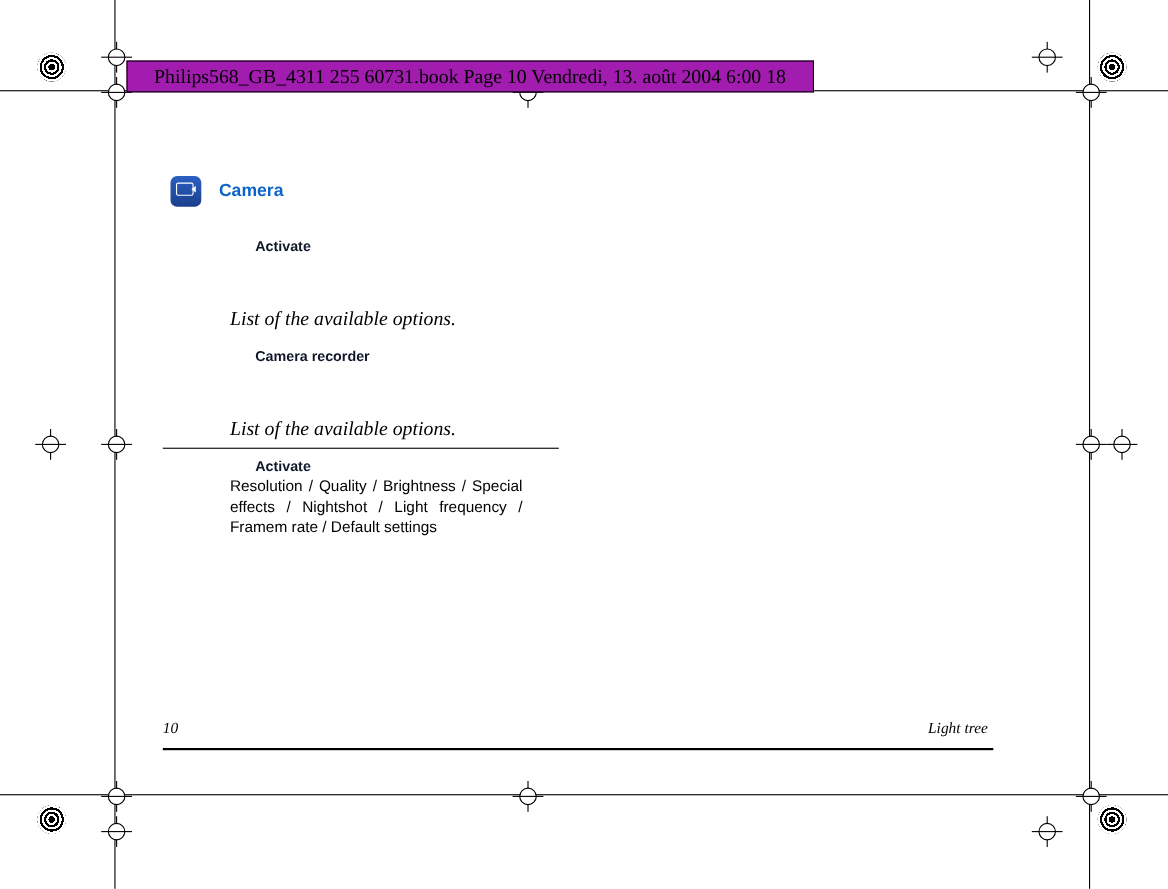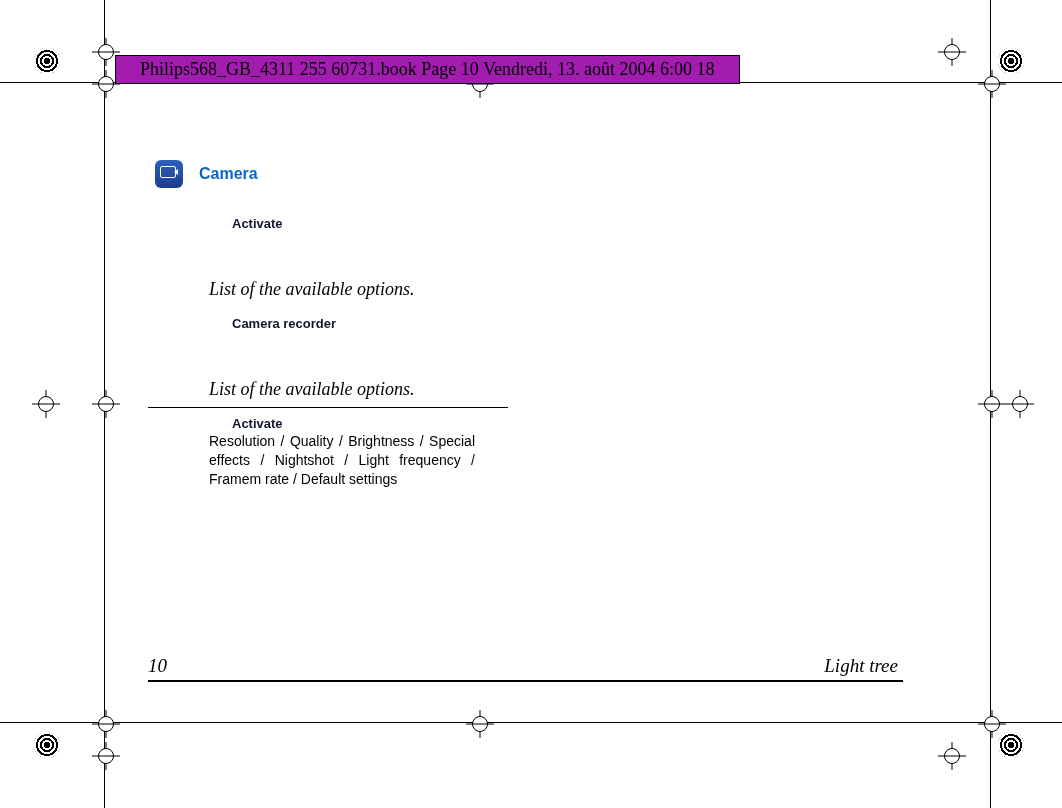--- a/index.html
+++ b/index.html
@@ -155,21 +155,21 @@
   
   .footer {
     position: absolute;
     top: 655px;
     left: 148px;
     width: 750px;
     display: flex;
     justify-content: space-between;
     font-style: italic;
     font-family: Georgia, serif;
-    font-size: 19px;
+    font-size: 14px;
     padding-bottom: 4px;
   }
   .footer-line {
     position: absolute;
     top: 680px;
     left: 148px;
     width: 755px;
     height: 1.5px;
     background: #000;
   }

